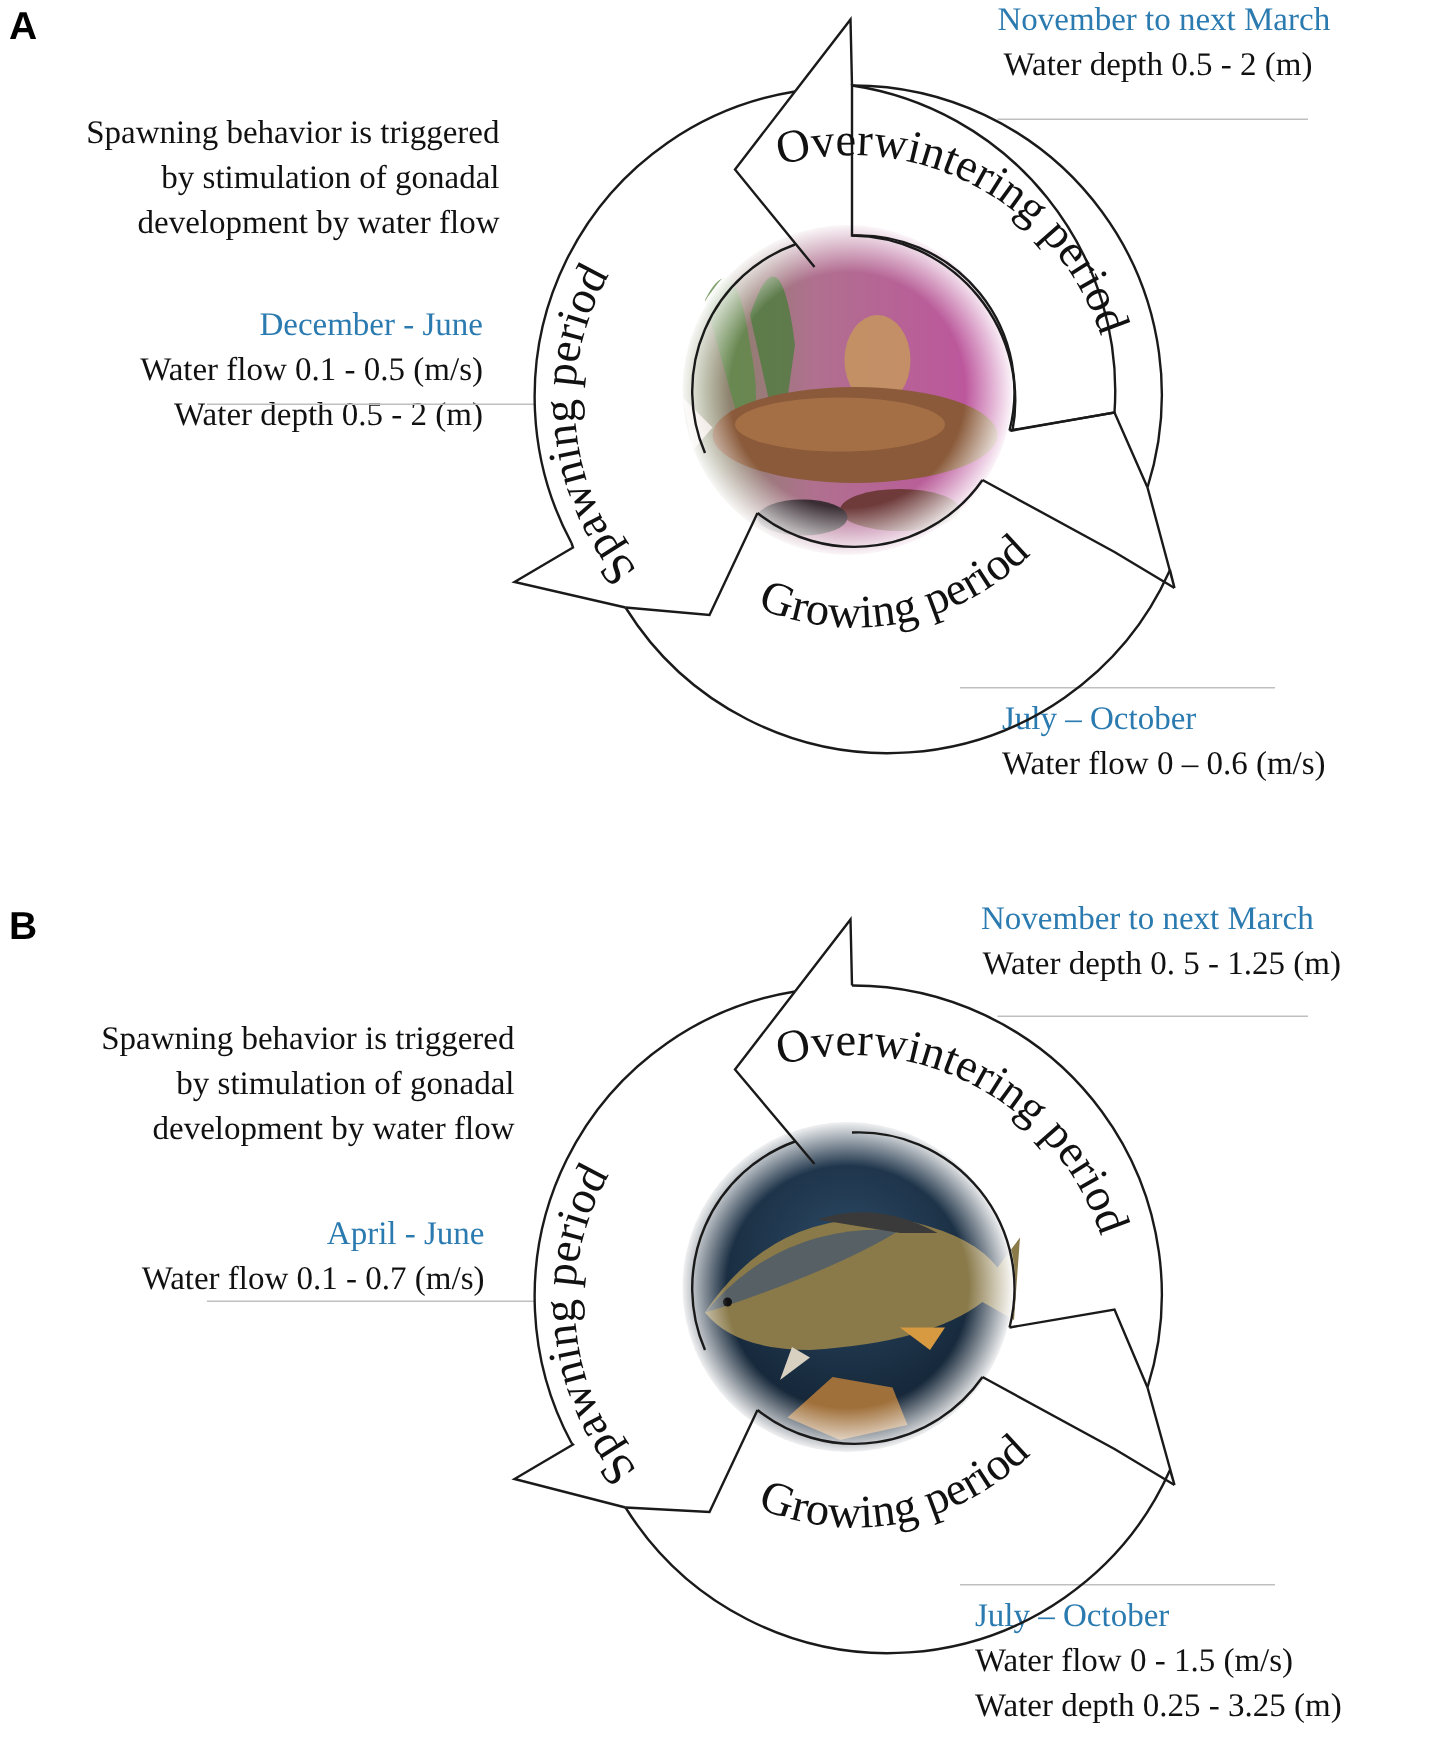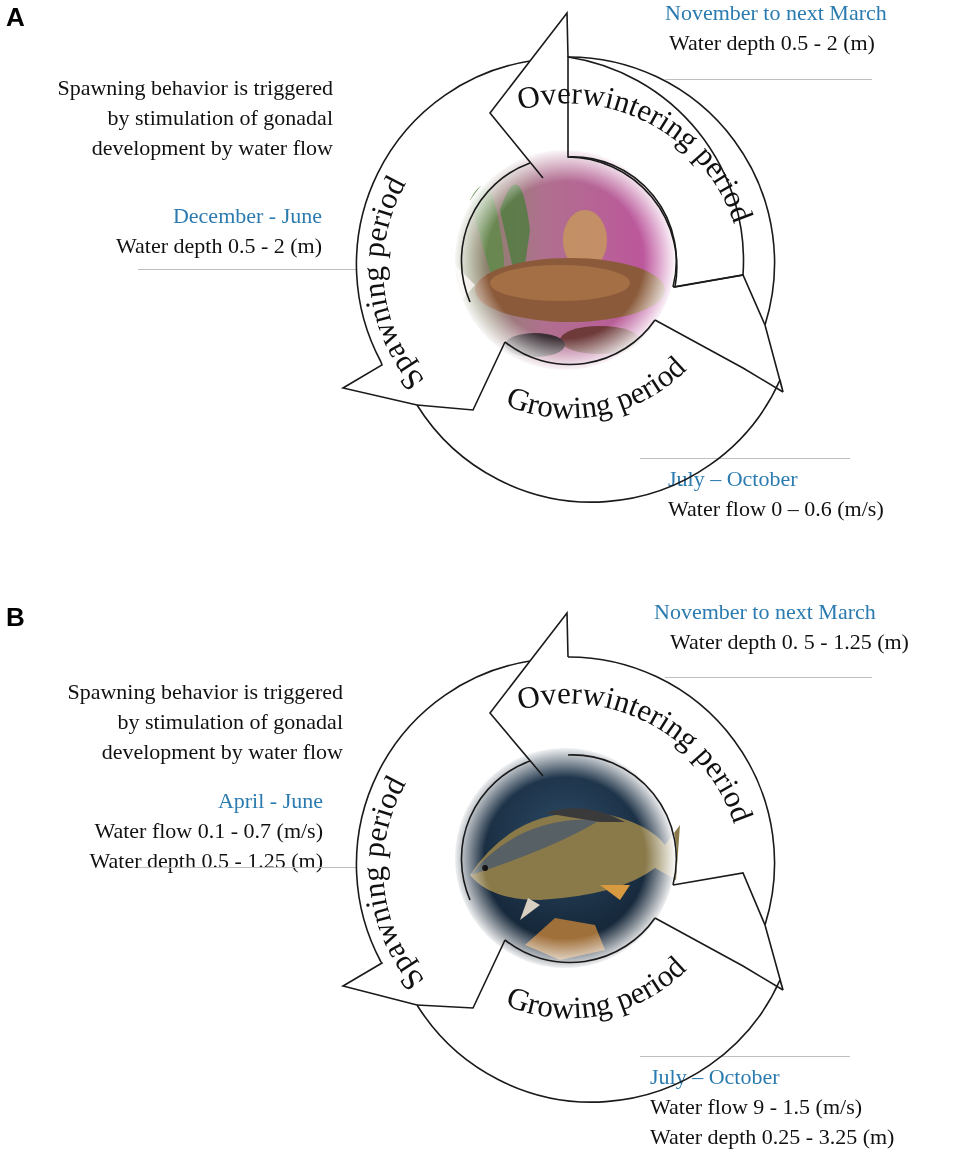--- a/index.html
+++ b/index.html
@@ -24,20 +24,21 @@
   <div class="panel-label">A</div>
 
   <div class="txt right" style="right:622px; top:44px;">
     <div>Spawning behavior is triggered</div>
     <div>by stimulation of gonadal</div>
     <div>development by water flow</div>
   </div>
 
   <div class="txt right" style="right:633px; top:172px;">
     <div class="blue">December - June</div>
+    <div>Water flow 0.1 - 0.5 (m/s)</div>
     <div>Water depth 0.5 - 2 (m)</div>
   </div>
   <div class="rule" style="left:138px; top:269px; width:218px;"></div>
 
   <div class="txt" style="left:665px; top:-2px;">
     <div class="blue">November to next March</div>
     <div style="margin-left:4px">Water depth 0.5 - 2 (m)</div>
   </div>
   <div class="rule" style="left:665px; top:79px; width:207px;"></div>
 
@@ -115,37 +116,36 @@
 
 <div class="panel" id="panel-b">
   <div class="panel-label">B</div>
 
   <div class="txt right" style="right:612px; top:48px;">
     <div>Spawning behavior is triggered</div>
     <div>by stimulation of gonadal</div>
     <div>development by water flow</div>
   </div>
 
-  <div class="txt right" style="right:632px; top:157px;">
+  <div class="txt right" style="right:632px; top:178px;">
     <div class="blue">April - June</div>
     <div>Water flow 0.1 - 0.7 (m/s)</div>
-    <div>Water depth 0.5 - 1.25 (m)</div>
   </div>
   <div class="rule" style="left:138px; top:267px; width:218px;"></div>
 
   <div class="txt" style="left:654px; top:-3px;">
     <div class="blue">November to next March</div>
-    <div style="margin-left:16px">Water depth 0. 5 - 1.25 (m)</div>
+    <div style="margin-left:1px">Water depth 0. 5 - 1.25 (m)</div>
   </div>
   <div class="rule" style="left:665px; top:77px; width:207px;"></div>
 
   <div class="rule" style="left:640px; top:456px; width:210px;"></div>
   <div class="txt" style="left:650px; top:462px;">
     <div class="blue">July – October</div>
-    <div>Water flow 9 - 1.5 (m/s)</div>
+    <div>Water flow 0 - 1.5 (m/s)</div>
     <div>Water depth 0.25 - 3.25 (m)</div>
   </div>
 
   <svg class="cycle" width="955" height="580" viewBox="0 0 955 580">
     <defs>
       <radialGradient id="fadeB" cx="50%" cy="50%" r="50%">
         <stop offset="72%" stop-color="#ffffff" stop-opacity="0"></stop>
         <stop offset="100%" stop-color="#ffffff" stop-opacity="1"></stop>
       </radialGradient>
       <radialGradient id="bgB" cx="50%" cy="40%" r="60%">

